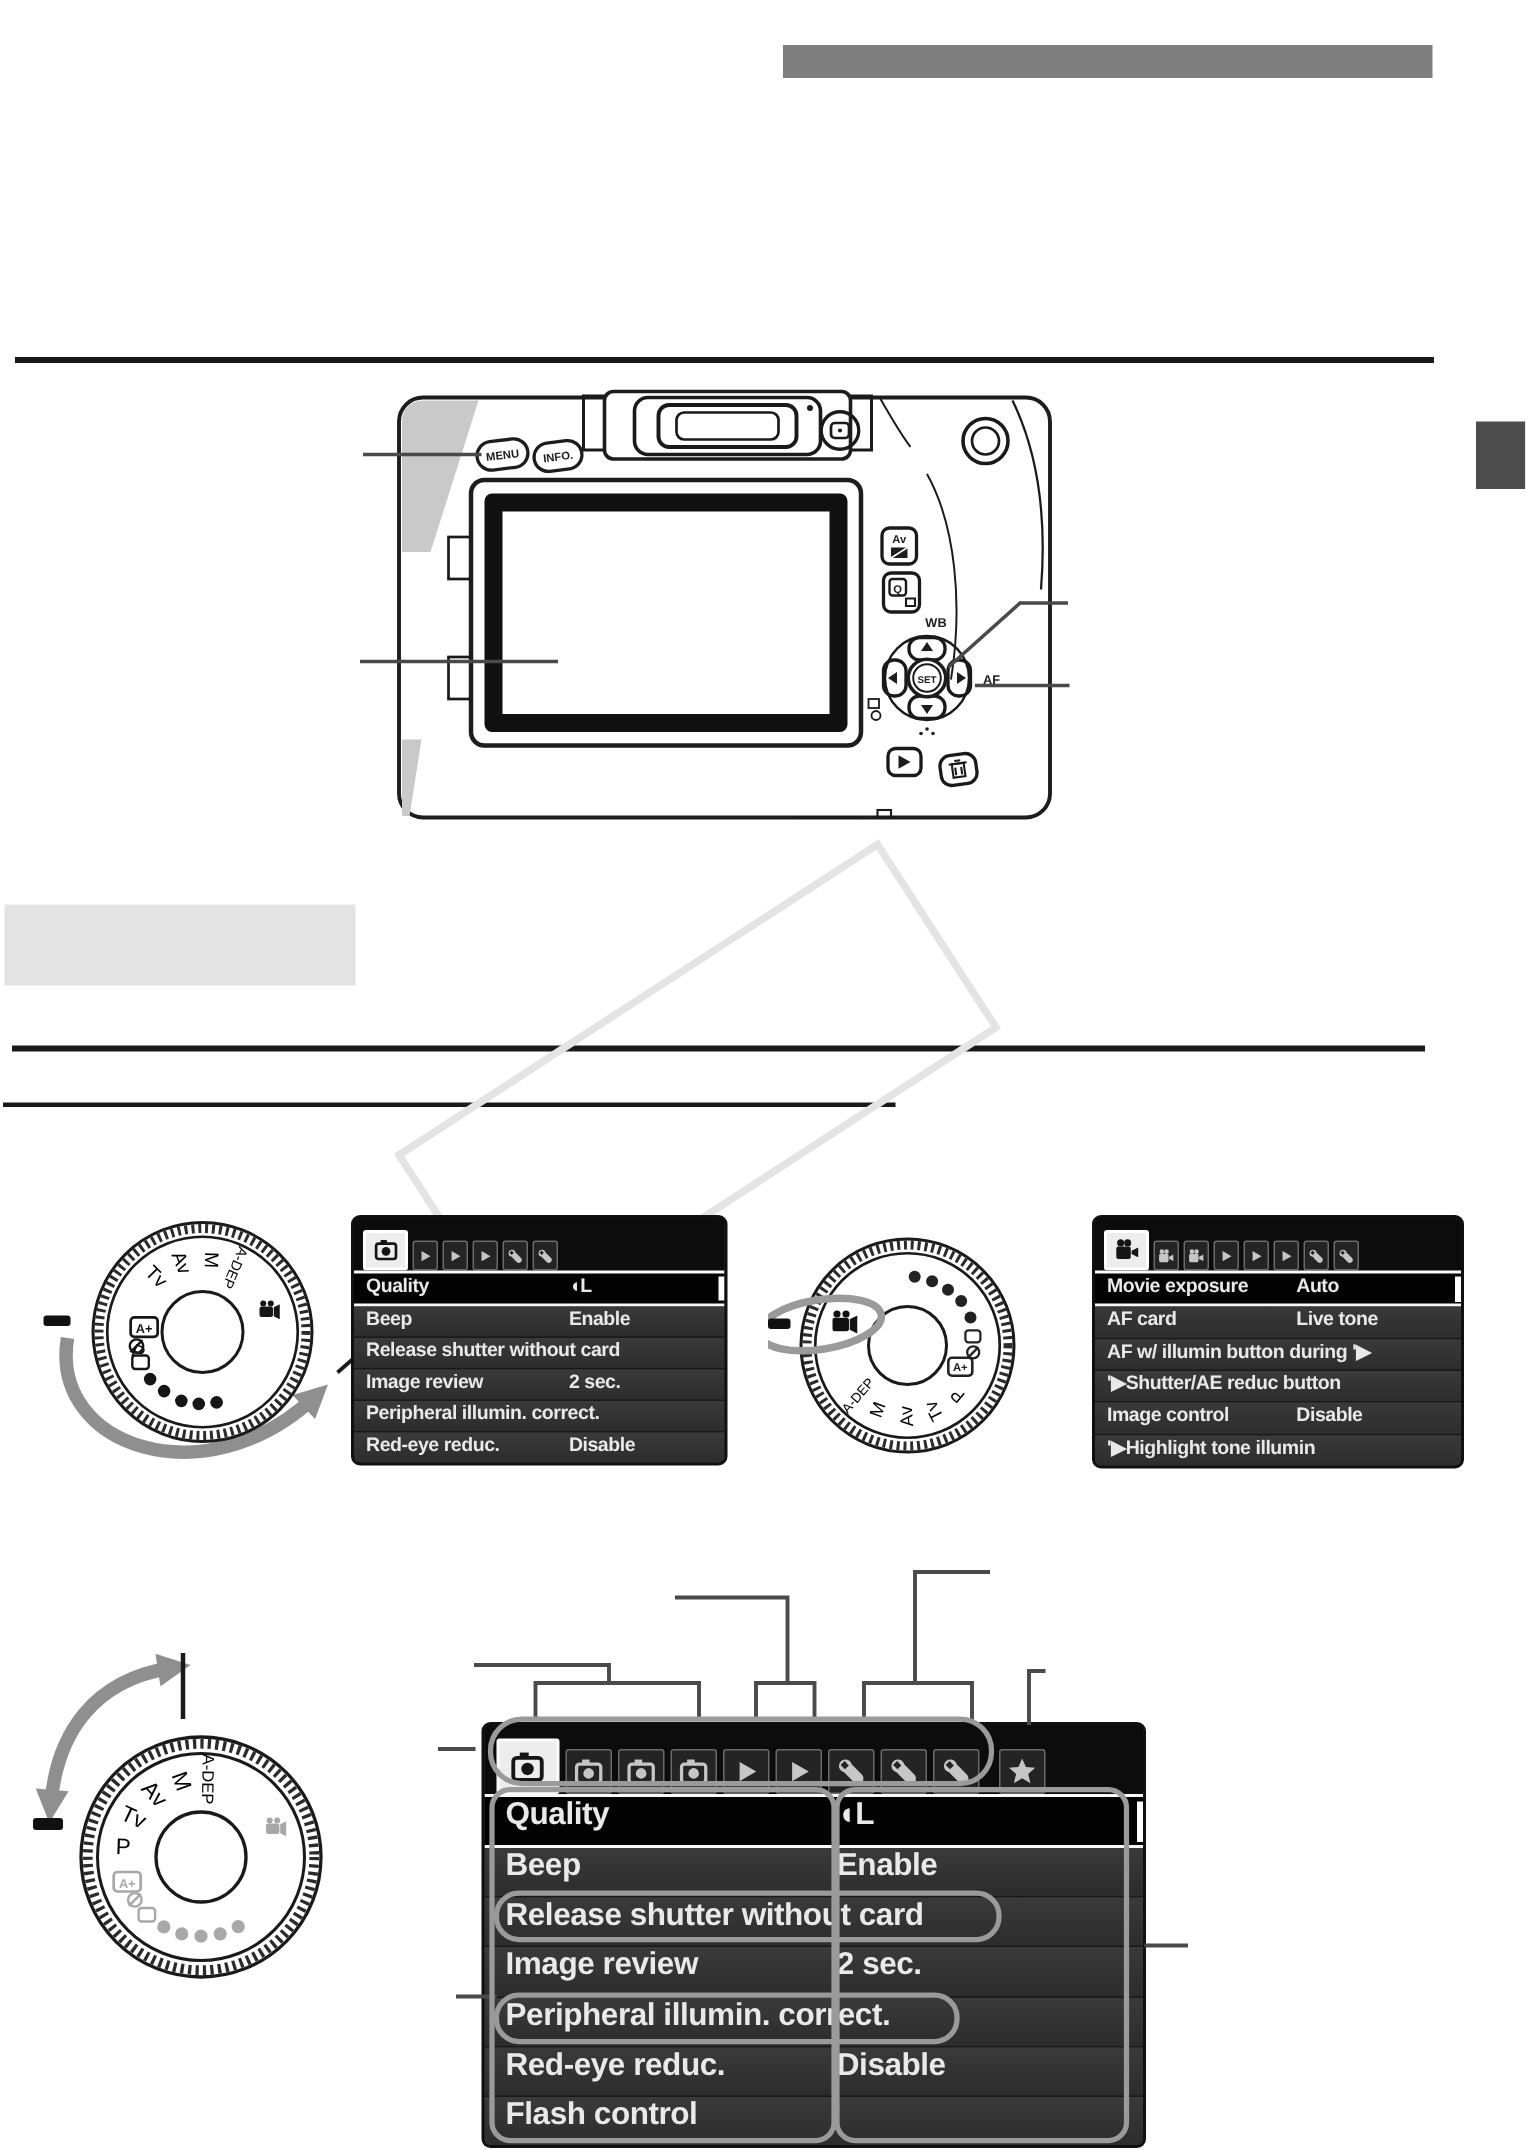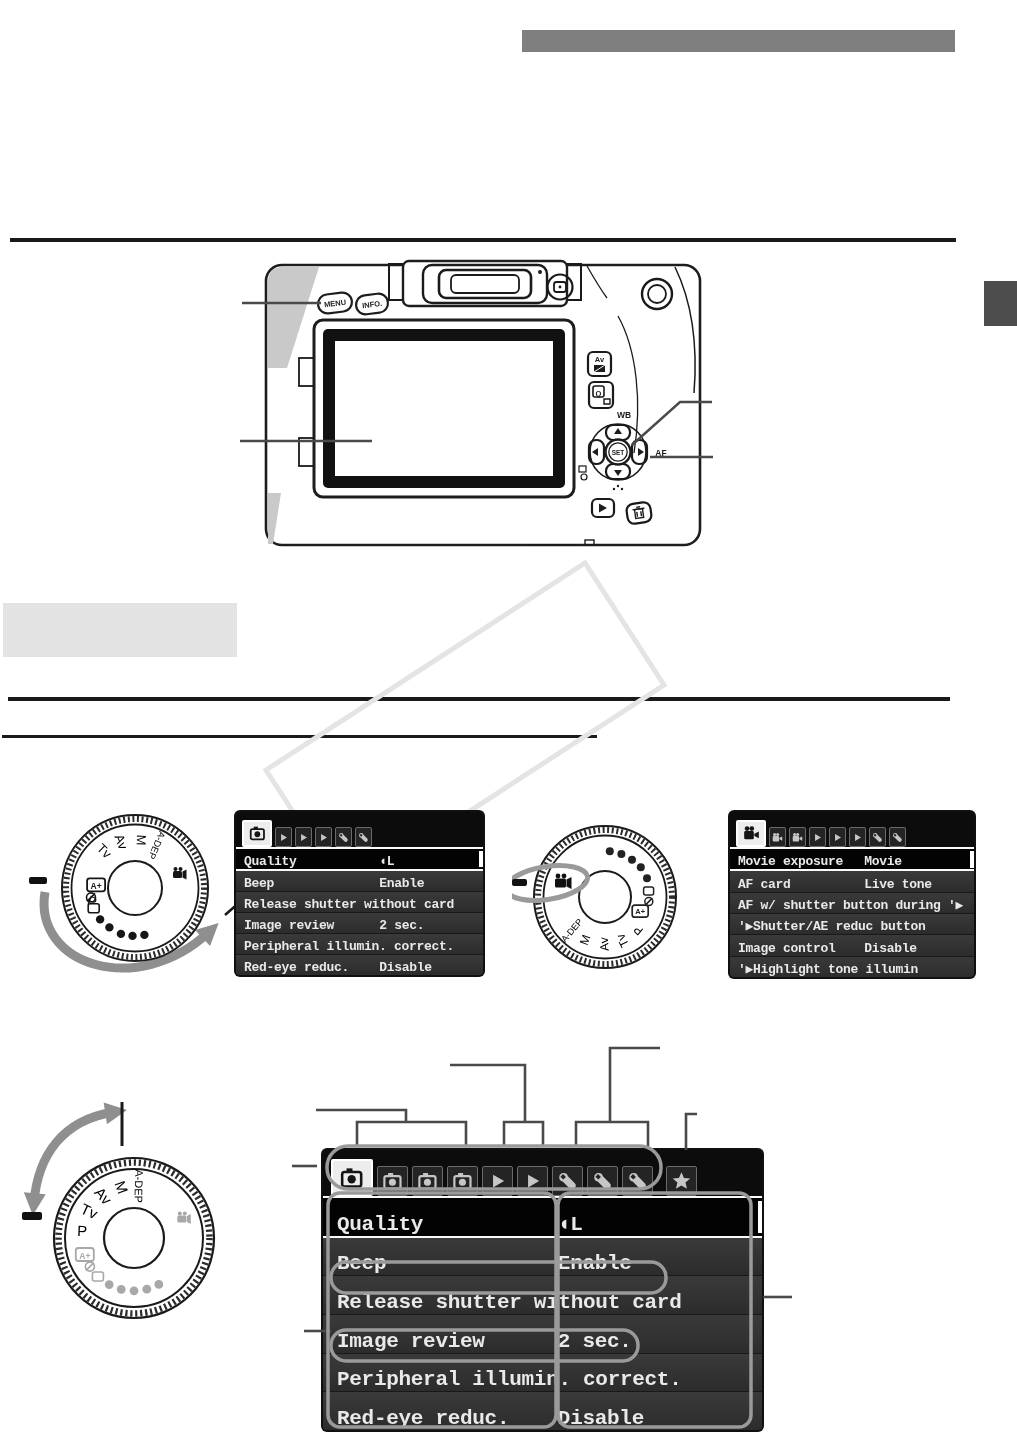--- a/index.html
+++ b/index.html
@@ -17,23 +17,23 @@
   svg{display:block;}
   
   .screen{position:absolute;background:#282828;border-radius:4px;overflow:hidden;
           box-shadow:0 0 0 2px #101010;display:flex;flex-direction:column;z-index:10;}
   .tabbar{background:#0c0c0c;display:flex;align-items:flex-end;flex:none;}
   .tab{background:#242424;border:1px solid #6a6a6a;border-radius:2px;color:#c6c6c6;
        display:flex;align-items:center;justify-content:center;box-sizing:border-box;}
   .tab.sel{background:#ededed;color:#151515;border:2px solid #fff;}
   .tab svg{width:72%;height:72%;}
   .rows{display:flex;flex-direction:column;flex:1;}
-  .mrow{position:relative;flex:1;display:flex;align-items:flex-end;
+  .mrow{position:relative;flex:1;display:flex;align-items:flex-start;
         background:linear-gradient(#3a3a3a,#2c2c2c);border-bottom:1px solid #191919;
-        color:#e9e9e9;font-weight:bold;letter-spacing:-0.3px;white-space:nowrap;font-family:Liberation Mono, monospace;}
+        color:#e9e9e9;font-weight:bold;letter-spacing:-0.3px;white-space:nowrap;}
   .mrow:last-child{border-bottom:none;}
   .mrow.sel{background:#030303;border-top:2px solid #fafafa;border-bottom:2px solid #fafafa;}
   .mrow.sel::after{content:"";position:absolute;right:0;top:8%;bottom:8%;width:4px;background:#fff;}
   .mrow .val{position:absolute;left:var(--valx);}
   
   .menu-sm{width:247px;height:163px;}
   .menu-sm .tabbar{height:32px;gap:3px;padding:3px 0 0 6px;}
   .menu-sm .tab{width:17px;height:20px;}
   .menu-sm .tab.sel{width:30px;height:27px;}
   .menu-sm .mrow{font-size:13px;}
@@ -441,28 +441,28 @@
           <svg viewBox="0 0 12 12" fill="currentColor">
             <g transform="rotate(-45 6 6)">
               <path fill-rule="evenodd" d="M3.8,4.2 A2.6,2.6 0 1,1 8.2,4.2 L8.2,9.8 A1.4,1.4 0 0,1 3.8,9.8 Z M4.9,1.2 L7.1,1.2 L7.1,3.6 L4.9,3.6 Z"></path>
             </g>
           </svg>
         </span>
       </div>
     <div class="rows">
         <div class="mrow sel">
           <span class="lab">Movie exposure</span>
-          <span class="val">Movie</span>
+          <span class="val">Auto</span>
         </div>
         <div class="mrow">
           <span class="lab">AF card</span>
           <span class="val">Live tone</span>
         </div>
         <div class="mrow">
-          <span class="lab">AF w/ shutter button during '▶</span>
+          <span class="lab">AF w/ illumin button during '▶</span>
         </div>
         <div class="mrow">
           <span class="lab">'▶Shutter/AE reduc button</span>
         </div>
         <div class="mrow">
           <span class="lab">Image control</span>
           <span class="val">Disable</span>
         </div>
         <div class="mrow">
           <span class="lab">'▶Highlight tone illumin</span>
@@ -552,20 +552,23 @@
         <div class="mrow">
           <span class="lab">Image review</span>
           <span class="val">2 sec.</span>
         </div>
         <div class="mrow">
           <span class="lab">Peripheral illumin. correct.</span>
         </div>
         <div class="mrow">
           <span class="lab">Red-eye reduc.</span>
           <span class="val">Disable</span>
+        </div>
+        <div class="mrow">
+          <span class="lab">Flash control</span>
         </div>
       </div>
   </div>
 
   <svg class="abs" id="overlay" width="1017" height="1433" viewBox="0 0 1017 1433">
 
     <g stroke="#4a4a4a" stroke-width="2.6" fill="none">
       <path d="M316,1110 L406,1110 L406,1122"></path>
       <path d="M357,1147 L357,1122 L466,1122 L466,1147"></path>
       <path d="M450,1065 L525,1065 L525,1122"></path>

